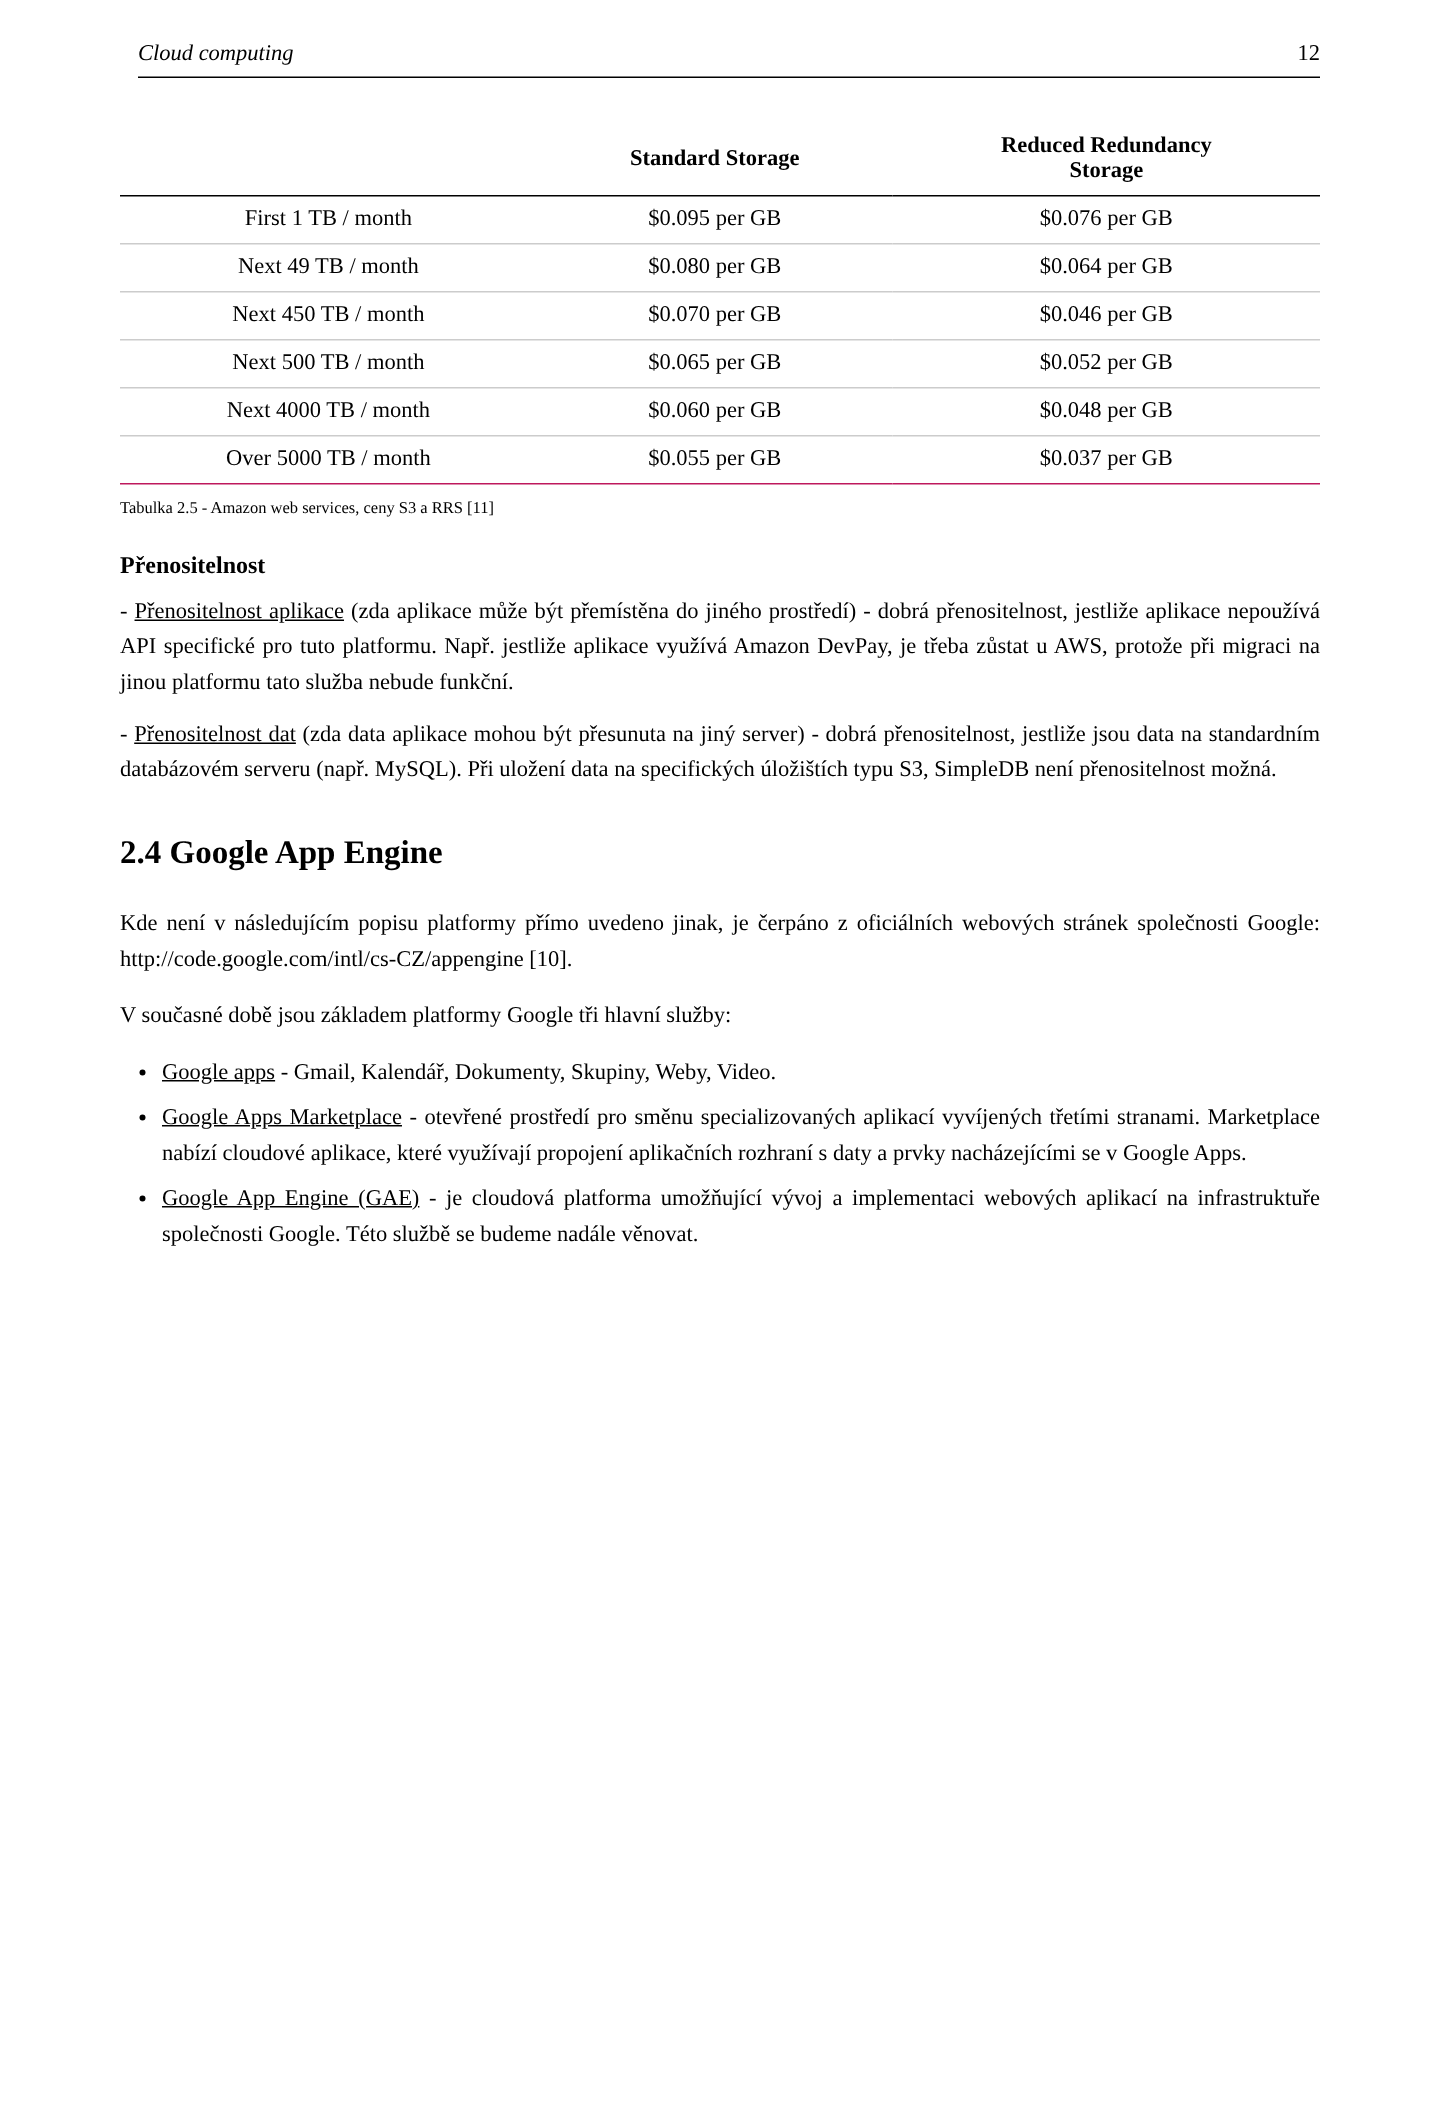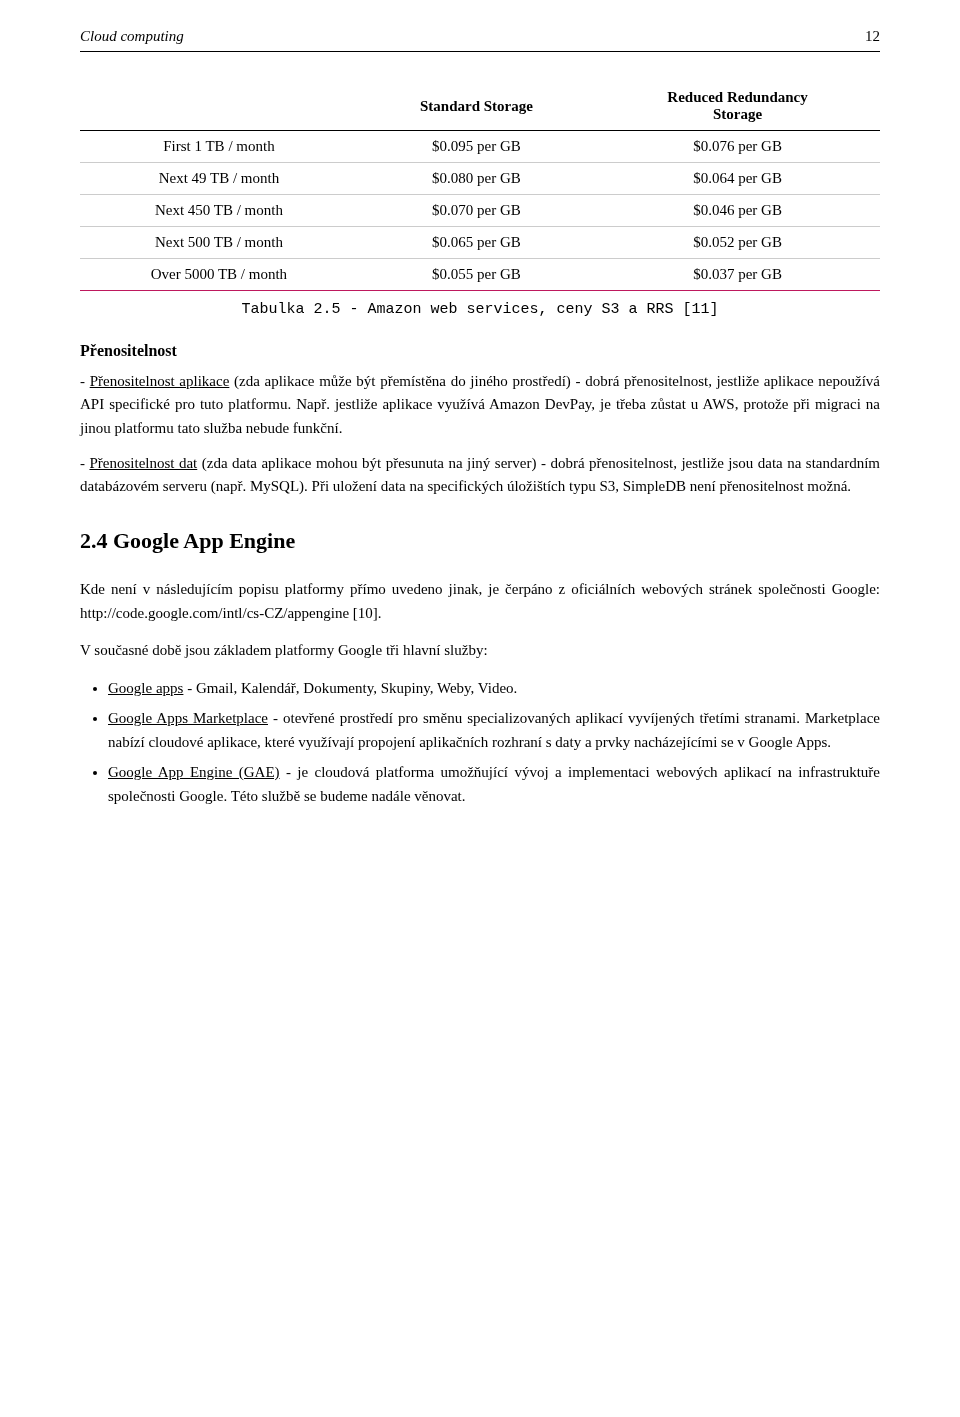--- a/index.html
+++ b/index.html
@@ -18,20 +18,21 @@
       padding: 28px 80px 40px 80px;
       position: relative;
     }
     .page-header {
       display: flex;
       justify-content: space-between;
       align-items: baseline;
       border-bottom: 1px solid #000;
       padding-bottom: 6px;
       margin-bottom: 30px;
+      margin-left: 12px;
     }
     .page-header-title {
       font-size: 15px;
       font-style: italic;
     }
     .page-header-number {
       font-size: 15px;
     }
     
     .pricing-table {
@@ -54,25 +55,23 @@
       text-align: left;
     }
     .pricing-table td:nth-child(2),
     .pricing-table td:nth-child(3) {
       text-align: center;
     }
     .pricing-table tr:last-child td {
       border-bottom: 1px solid #be185d;
     }
     .table-caption {
-      text-align: center;
-      font-size: 15px;
+      font-size: 11px;
       margin-bottom: 24px;
       margin-top: 6px;
-      font-family: Liberation Mono, monospace;
     }
     
     .section-heading {
       font-size: 16px;
       font-weight: bold;
       margin-bottom: 10px;
     }
     .bullet-list {
       list-style: disc;
       margin-left: 28px;
@@ -142,20 +141,25 @@
           <td>Next 450 TB / month</td>
           <td>$0.070 per GB</td>
           <td>$0.046 per GB</td>
         </tr>
         <tr>
           <td>Next 500 TB / month</td>
           <td>$0.065 per GB</td>
           <td>$0.052 per GB</td>
         </tr>
         <tr>
+          <td>Next 4000 TB / month</td>
+          <td>$0.060 per GB</td>
+          <td>$0.048 per GB</td>
+        </tr>
+        <tr>
           <td>Over 5000 TB / month</td>
           <td>$0.055 per GB</td>
           <td>$0.037 per GB</td>
         </tr>
       </tbody>
   </table>
 
   <div class="table-caption">Tabulka 2.5 - Amazon web services, ceny S3 a RRS [11]</div>
 
   <div class="spacing-block">

